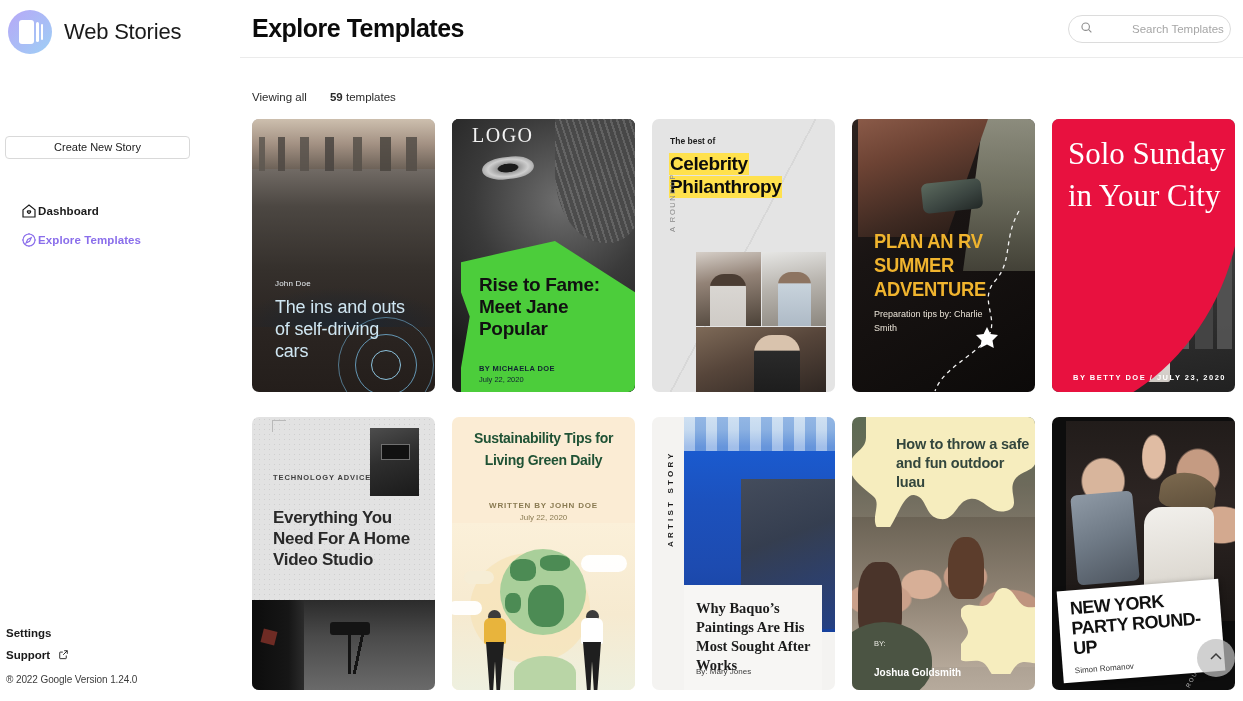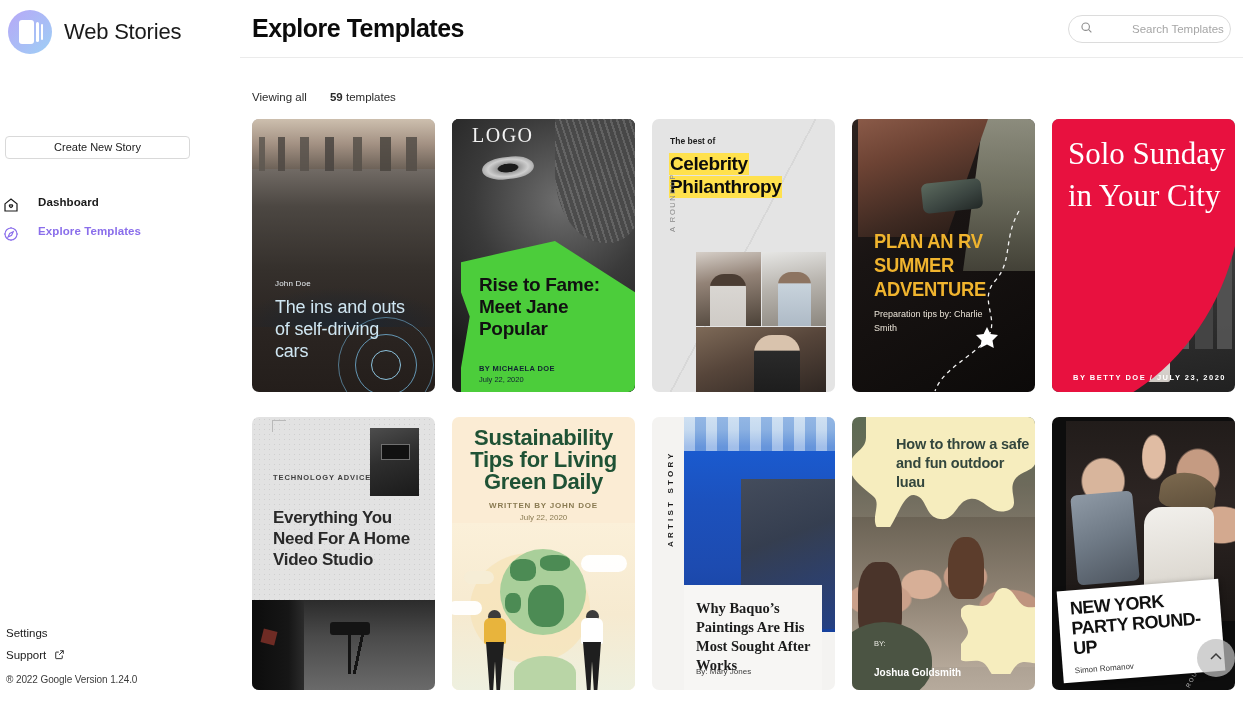--- a/index.html
+++ b/index.html
@@ -36,30 +36,30 @@
     position: absolute; left: 5px; top: 136px;
     width: 185px; height: 23px;
     border: 1px solid #d9d9d9; border-radius: 4px;
     background: #fff; color: #1a1a1a;
     font-size: 11px; font-family: "Liberation Sans", sans-serif;
     cursor: pointer; line-height: 21px; text-align: center;
   }
 
   .nav { position: absolute; left: 0; top: 196px; width: 240px; }
   .nav-item {
-    display: flex; gap: 18px;
-    height: 29px; padding-left: 2px; cursor: pointer;
+    display: flex; align-items: center; 
+    height: 29px; padding-left: 20px; cursor: pointer;
   }
   .nav-label { font-size: 11.5px; font-weight: bold; color: #1a1a1a; letter-spacing: 0.1px; }
   .nav-item.active .nav-label { color: #8a6eeb; }
   .nav-icon { width: 18px; height: 18px; flex: 0 0 18px; display: block; }
 
   .footer { position: absolute; left: 6px; bottom: 16px; width: 228px; }
   .footer-link {
-    display: block; font-size: 11.5px; font-weight: normal;
+    display: block; font-size: 11.5px; font-weight: bold;
     color: #1a1a1a; margin-bottom: 10px; cursor: pointer;
     text-decoration: none;
   }
   .footer-link .ext { display: inline-block; vertical-align: -1px; margin-left: 5px; }
   .copyright { font-size: 10px; color: #3c3c3c; margin-top: 12px; letter-spacing: -0.1px; }
 
   
   .main { flex: 1 1 auto; position: relative; height: 701px; overflow: hidden; }
   .main-head {
     height: 58px; display: flex; align-items: center;
@@ -224,21 +224,21 @@
       linear-gradient(90deg, transparent 44%, #141414 44%, #141414 52%, transparent 52%),
       linear-gradient(102deg, transparent 66%, #141414 66%, #141414 72%, transparent 72%); }
   .c6 .chair::after { content:""; position:absolute; left:0; top:0; width:40px; height:13px;
     background:#141414; border-radius:3px; }
   .c6 .red { position:absolute; left:10px; top:30px; width:14px; height:14px;
     background:#6e2b24; transform: rotate(14deg); }
 
   
   .c7 { background:#fbecd4; }
   .c7 .title { position:absolute; left:10px; top:10px; width:163px; text-align:center;
-    font-size:22px; line-height:22px; font-weight:bold; color:#1f5235; letter-spacing:-.3px; }
+    font-size:14px; line-height:22px; font-weight:bold; color:#1f5235; letter-spacing:-.3px; }
   .c7 .by { position:absolute; left:10px; top:84px; width:163px; text-align:center;
     font-size:8px; font-weight:bold; letter-spacing:.8px; color:#8a7b52; }
   .c7 .date { position:absolute; left:10px; top:96px; width:163px; text-align:center;
     font-size:8px; color:#8a7b52; }
   .c7 .illo { position:absolute; left:0; top:106px; width:100%; height:167px;
     background: linear-gradient(180deg,#fbf0d9 0%,#f6ead0 55%,#eef0df 100%); }
   .c7 .sun { position:absolute; left:18px; top:30px; width:120px; height:110px;
     background:#f6e3b6; border-radius:50%; opacity:.7; }
   .c7 .globe { position:absolute; left:48px; top:26px; width:86px; height:86px; border-radius:50%;
     background:#a9cf9a; overflow:hidden; }

